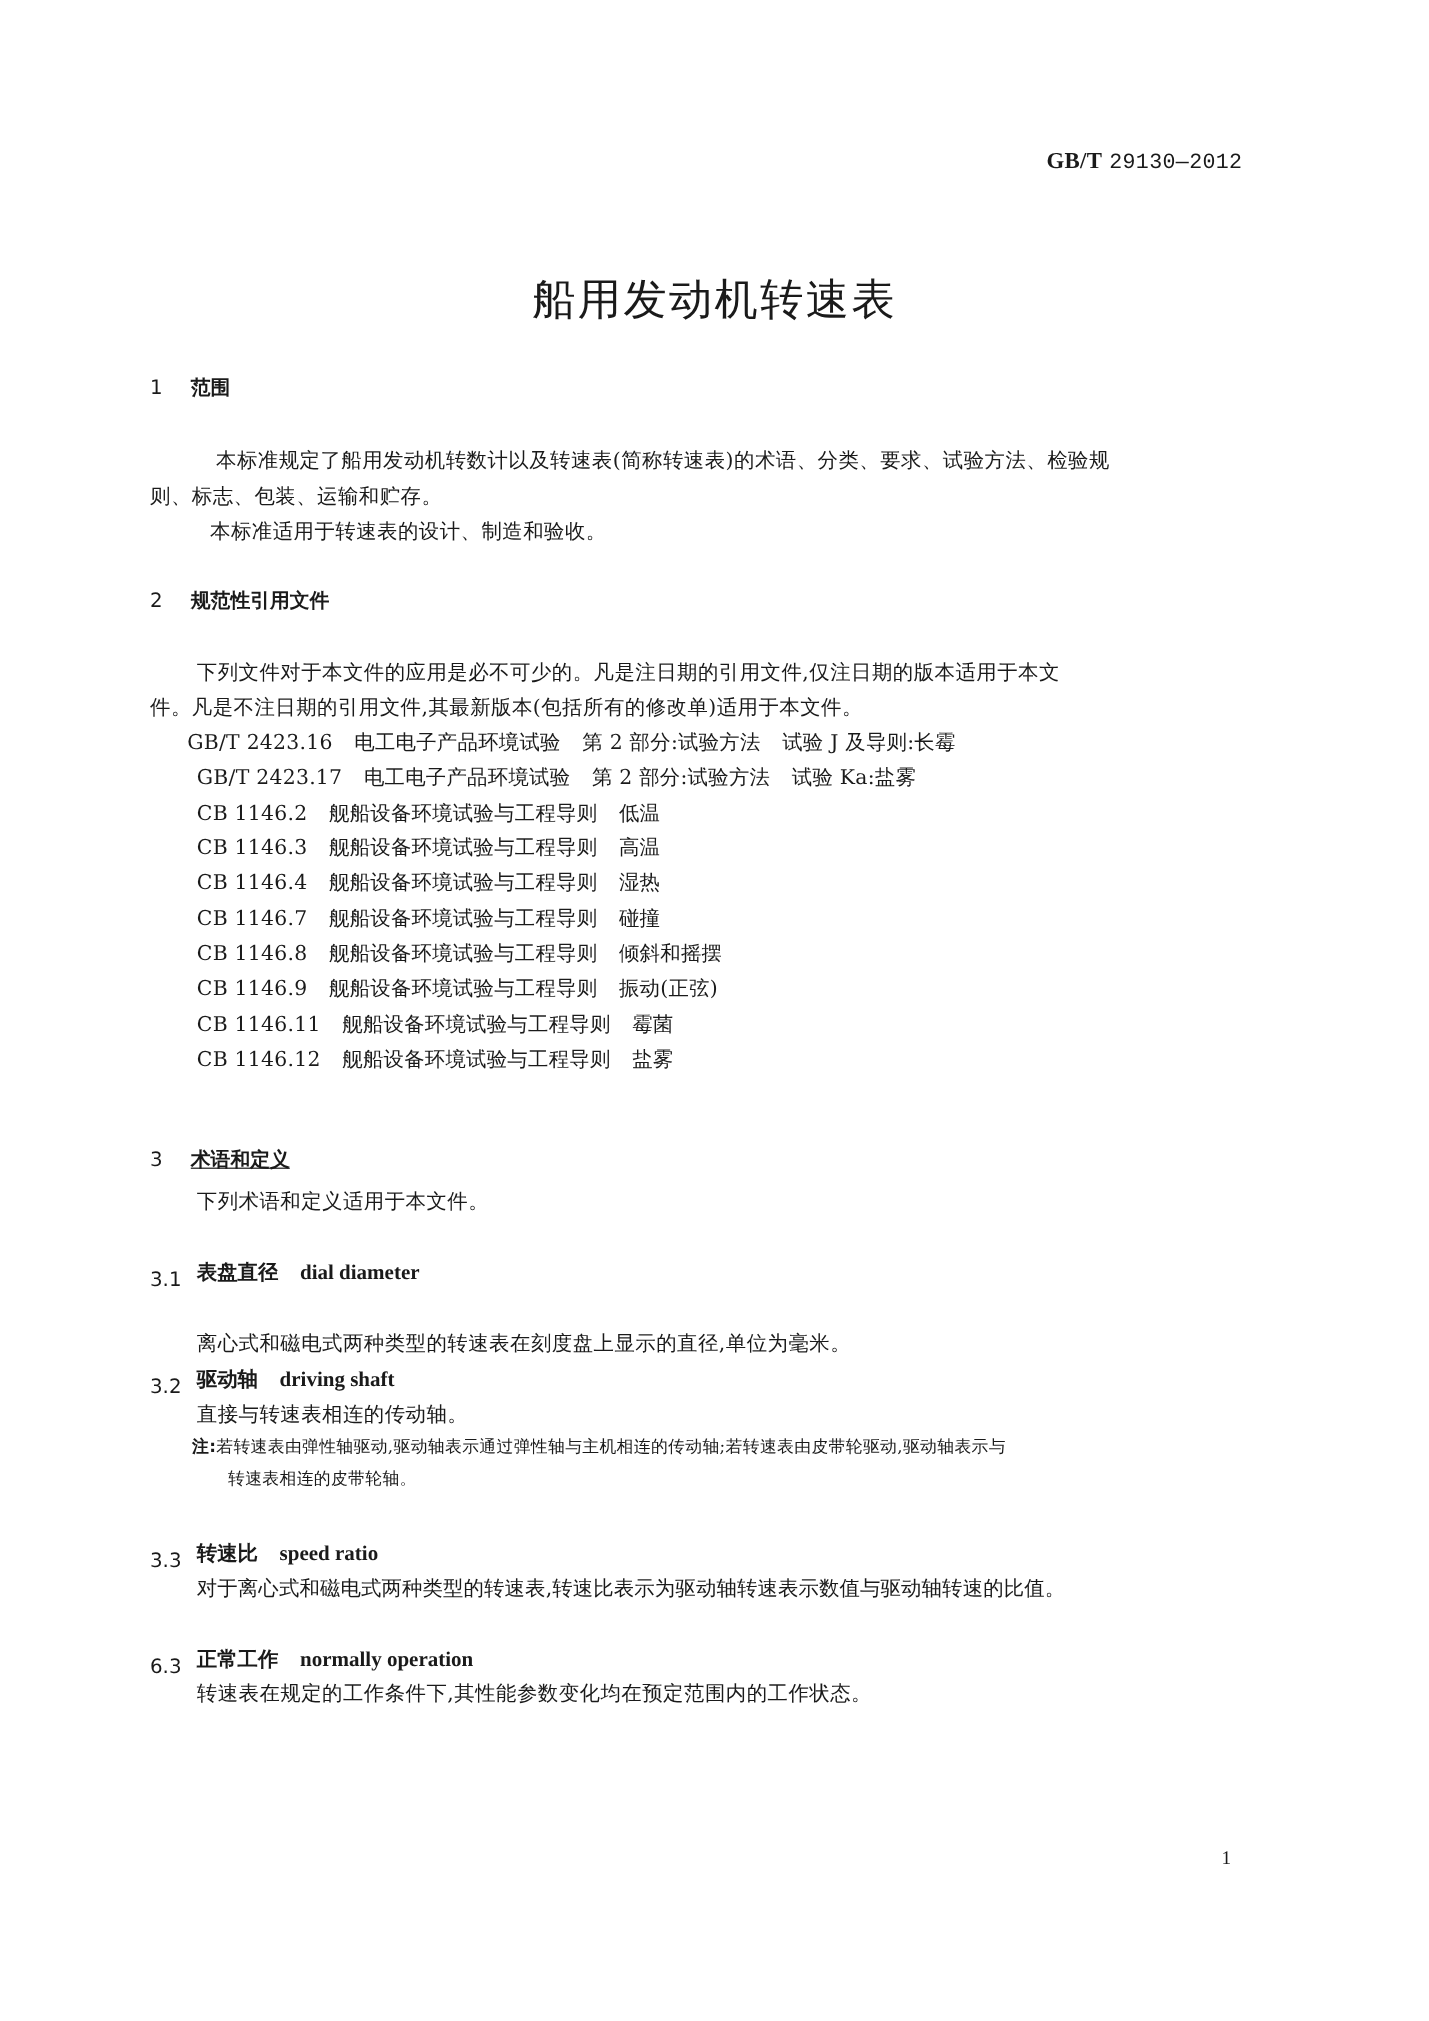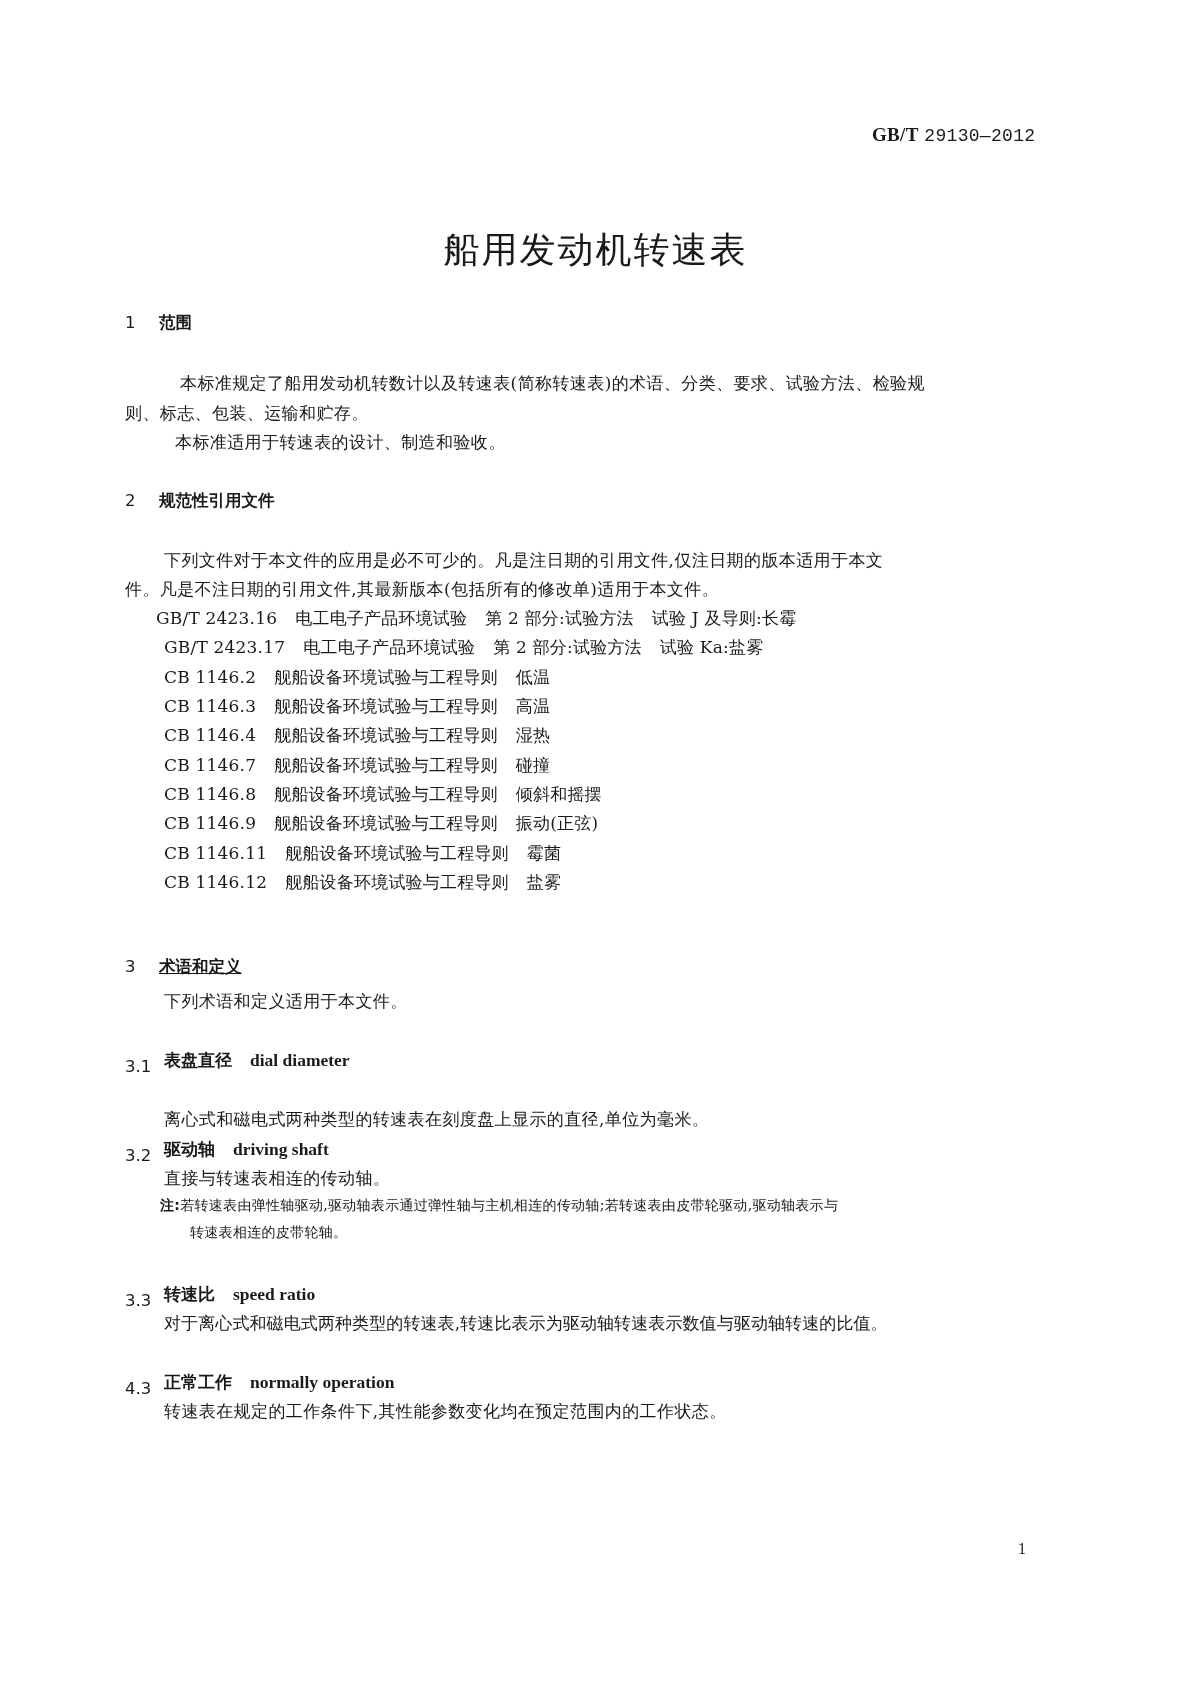--- a/index.html
+++ b/index.html
@@ -98,19 +98,19 @@
   <b>注:</b><span>若转速表由弹性轴驱动,驱动轴表示通过弹性轴与主机相连的传动轴;若转速表由皮带轮驱动,驱动轴表示与</span>
 </div>
 <div class="abs note" style="left:190px; top:1224px;">转速表相连的皮带轮轴。</div>
 
 <div class="abs clause" style="left:125px; top:1254px;">3.3</div>
 <div class="abs term" style="left:164px; top:1283px;">
   <span>转速比</span><span class="en">speed ratio</span>
 </div>
 <div class="abs p" style="left:164px; top:1312px; letter-spacing:0.1px;">对于离心式和磁电式两种类型的转速表,转速比表示为驱动轴转速表示数值与驱动轴转速的比值。</div>
 
-<div class="abs clause" style="left:125px; top:1342px;">4.3</div>
+<div class="abs clause" style="left:125px; top:1342px;">6.3</div>
 <div class="abs term" style="left:164px; top:1371px;">
   <span>正常工作</span><span class="en">normally operation</span>
 </div>
 <div class="abs p" style="left:164px; top:1400px;">转速表在规定的工作条件下,其性能参数变化均在预定范围内的工作状态。</div>
 
 <div class="abs pageno">1</div>
 
 </body></html>

